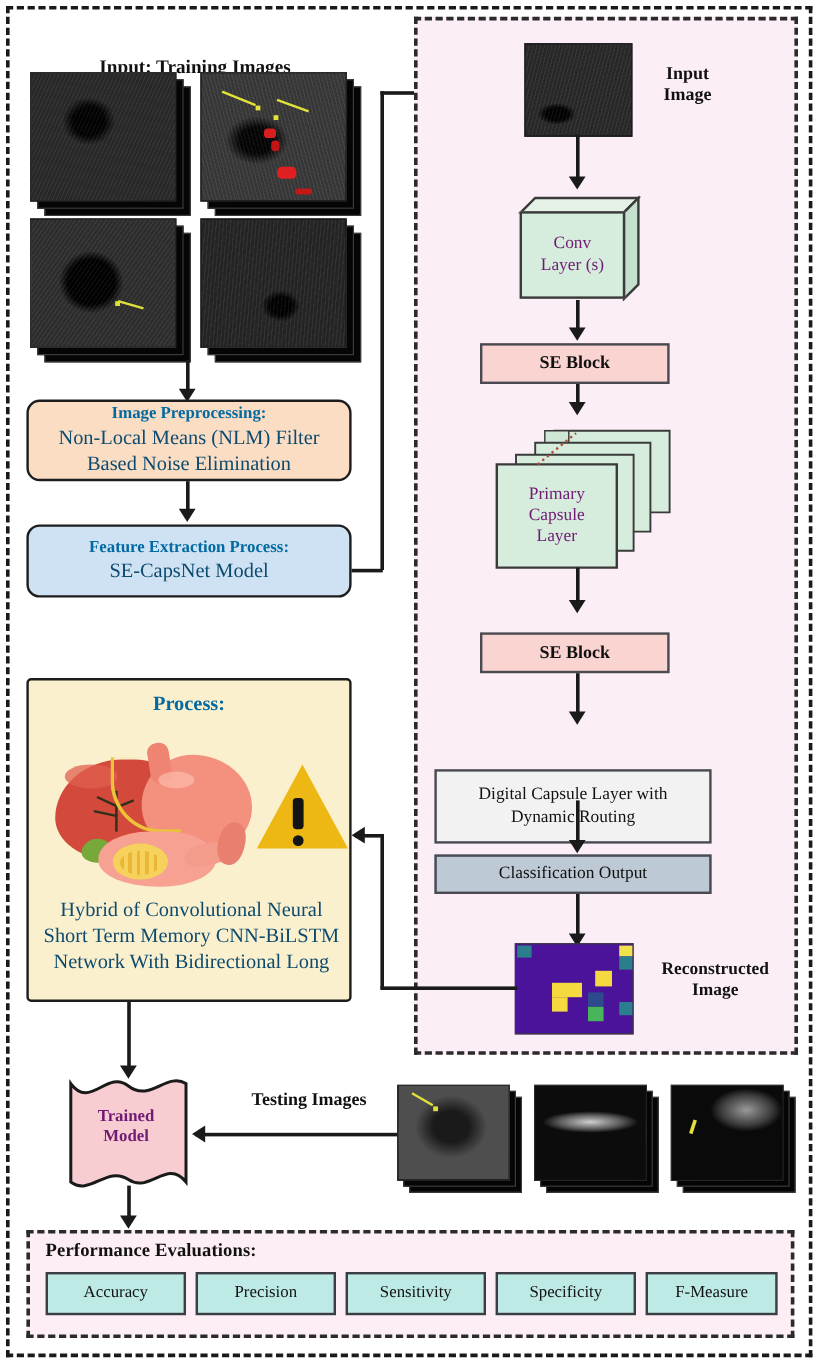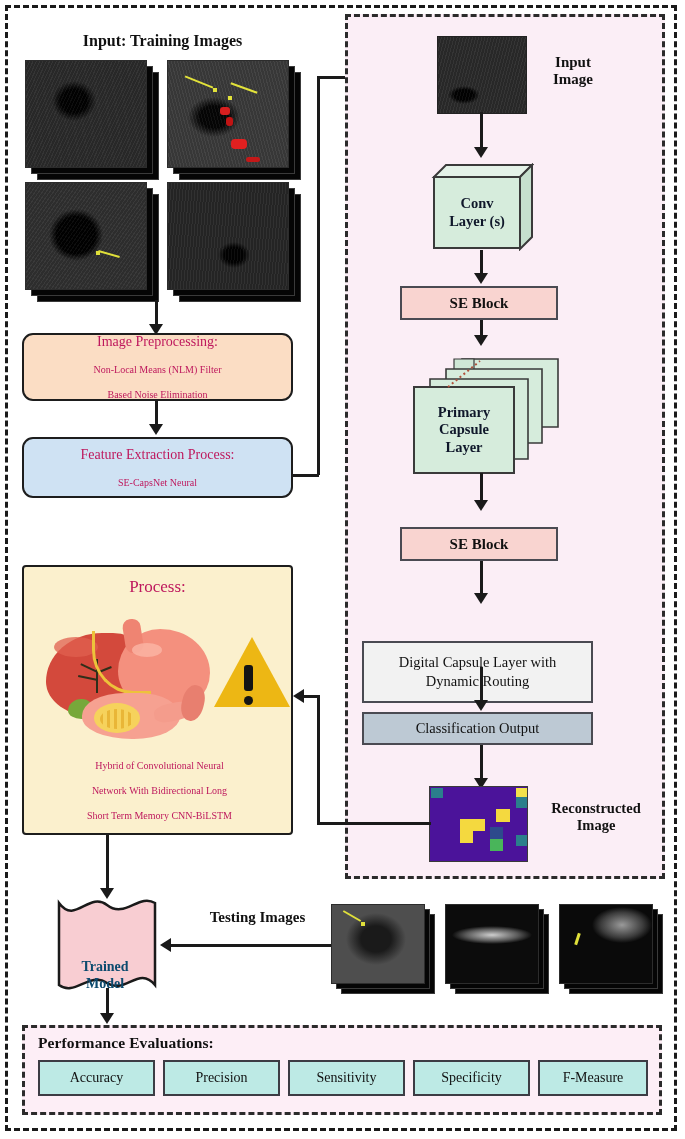--- a/index.html
+++ b/index.html
@@ -30,65 +30,65 @@
   .stack{position:absolute;}
   .stack .sh{position:absolute;background:#050505;border:1px solid #3a3a3a;}
   .us{position:absolute;left:0;top:0;overflow:hidden;background:#000;
       border:1px solid #2c2c2c;}
   .us .g{position:absolute;inset:0;}
 
   
   .rbox{position:absolute;border:2px solid #1d1d1d;border-radius:11px;
         box-sizing:border-box;display:flex;flex-direction:column;
         align-items:center;justify-content:center;text-align:center;}
-  .rbox .h{font-weight:normal;font-size:14px;color:#be185d;line-height:1.25;}
-  .rbox .b{font-size:10px;color:#be185d;line-height:1.3;margin-top:12px;}
+  .rbox .h{font-weight:bold;font-size:14px;color:#0369a1;line-height:1.25;}
+  .rbox .b{font-size:17px;color:#0c4a6e;line-height:1.3;}
 
   
   .sbox{position:absolute;border:2px solid #4a4a52;box-sizing:border-box;
         display:flex;align-items:center;justify-content:center;text-align:center;
         color:#111;}
 
   
   .layer3d{position:absolute;}
   .layer3d .face{position:absolute;background:#d6ecdc;border:2px solid #3a3a3a;
        box-sizing:border-box;display:flex;align-items:center;justify-content:center;
-       text-align:center;font-weight:bold;line-height:1.2;color:#0f172a;}
+       text-align:center;font-weight:normal;line-height:1.2;color:#701a75;}
 
   
   .vline{position:absolute;background:#1a1a1a;width:2.5px;}
   .hline{position:absolute;background:#1a1a1a;height:2.5px;}
   .ad{position:absolute;width:0;height:0;border-left:7px solid transparent;
       border-right:7px solid transparent;border-top:11px solid #1a1a1a;}
   .al{position:absolute;width:0;height:0;border-top:7px solid transparent;
       border-bottom:7px solid transparent;border-right:11px solid #1a1a1a;}
   .ar{position:absolute;width:0;height:0;border-top:7px solid transparent;
       border-bottom:7px solid transparent;border-left:11px solid #1a1a1a;}
 
   
   #trained-model{position:absolute;left:55px;top:897px;width:104px;height:94px;}
   #trained-model .lbl{position:absolute;left:0;top:26px;width:100px;
-      text-align:center;font-weight:bold;font-size:14px;color:#0c4a6e;line-height:1.2;margin-top:36px;}
+      text-align:center;font-weight:bold;font-size:14px;color:#701a75;line-height:1.2;}
 
   
   .chip{position:absolute;background:#bdeae5;border:2px solid #3c3c44;
         box-sizing:border-box;display:flex;align-items:center;justify-content:center;
         font-size:14px;color:#111;}
 
   
   #recon{position:absolute;left:429px;top:786px;width:97px;height:74px;
          background:#4b139a;border:1px solid #3a3a3a;}
   #recon i{position:absolute;display:block;}
 </style>
 </head>
 <body>
 
 <div class="abs" id="outer-frame"></div>
 
-<div class="abs ttl" style="left:20px;top:32px;width:285px;font-size:16px;">Input: Training Images</div>
+<div class="abs ttl" style="left:20px;top:48px;width:285px;font-size:16px;">Input: Training Images</div>
 
 <div class="stack" style="left:25px;top:60px;width:132px;height:118px;">
   <div class="sh" style="left:12px;top:12px;width:120px;height:106px;"></div>
   <div class="sh" style="left:6px;top:6px;width:120px;height:106px;"></div>
   <div class="us" style="width:120px;height:106px;">
     <div class="g" style="background:
        radial-gradient(ellipse 22px 20px at 48px 40px,#020202 60%,#2a2a2a 100%),
        radial-gradient(ellipse 16px 15px at 80px 32px,#070707 55%,#1d1d1d 100%),
        radial-gradient(ellipse 70px 52px at 52px 34px,#9e9e9e 0%,#6e6e6e 55%,#343434 100%),
        radial-gradient(ellipse 80px 30px at 60px 92px,#5a5a5a 0%,#1c1c1c 80%),
@@ -151,21 +151,21 @@
   <div class="h">Image Preprocessing:</div>
   <div class="b">Non-Local Means (NLM) Filter</div>
   <div class="b">Based Noise Elimination</div>
 </div>
 
 <div class="vline" style="left:155px;top:401px;height:27px;"></div>
 <div class="ad" style="left:149px;top:424px;"></div>
 
 <div class="rbox" id="feature-box" style="left:22px;top:437px;width:271px;height:61px;background:#cfe2f3;">
   <div class="h">Feature Extraction Process:</div>
-  <div class="b">SE-CapsNet Neural</div>
+  <div class="b">SE-CapsNet Model</div>
 </div>
 
 <div class="hline" style="left:293px;top:474px;width:26px;"></div>
 <div class="vline" style="left:317px;top:76px;height:399px;"></div>
 <div class="hline" style="left:317px;top:76px;width:112px;"></div>
 <div class="ar" style="left:425px;top:71px;"></div>
 
 <div class="rbox" id="classification-box" style="left:22px;top:565px;width:271px;height:270px;background:#fbf0cd;
             border-radius:4px;justify-content:flex-start;padding-top:9px;">
   <div class="h" style="font-size:17px;">Process:</div>
@@ -212,22 +212,22 @@
 
     <div style="position:absolute;left:182px;top:18px;width:0;height:0;
                 border-left:38px solid transparent;border-right:38px solid transparent;
                 border-bottom:70px solid #edb714;"></div>
     <div style="position:absolute;left:212px;top:46px;width:9px;height:26px;background:#141414;border-radius:3px;"></div>
     <div style="position:absolute;left:212px;top:77px;width:9px;height:9px;background:#141414;border-radius:50%;"></div>
   </div>
 
   <div style="position:absolute;left:0;top:180px;width:271px;">
     <div class="b">Hybrid of Convolutional Neural</div>
+    <div class="b">Short Term Memory CNN-BiLSTM</div>
     <div class="b">Network With Bidirectional Long</div>
-    <div class="b">Short Term Memory CNN-BiLSTM</div>
   </div>
 </div>
 
 <div class="vline" style="left:106px;top:835px;height:58px;"></div>
 <div class="ad" style="left:100px;top:888px;"></div>
 
 <div id="trained-model">
   <svg width="104" height="94" viewBox="0 0 104 94">
     <path d="M4,6 C20,28 34,-6 52,8 C70,22 84,-4 100,6 L100,88 C84,68 70,98 52,86 C34,74 20,100 4,88 Z" fill="#f8cdd2" stroke="#1a1a1a" stroke-width="2.5"></path>
   </svg>

